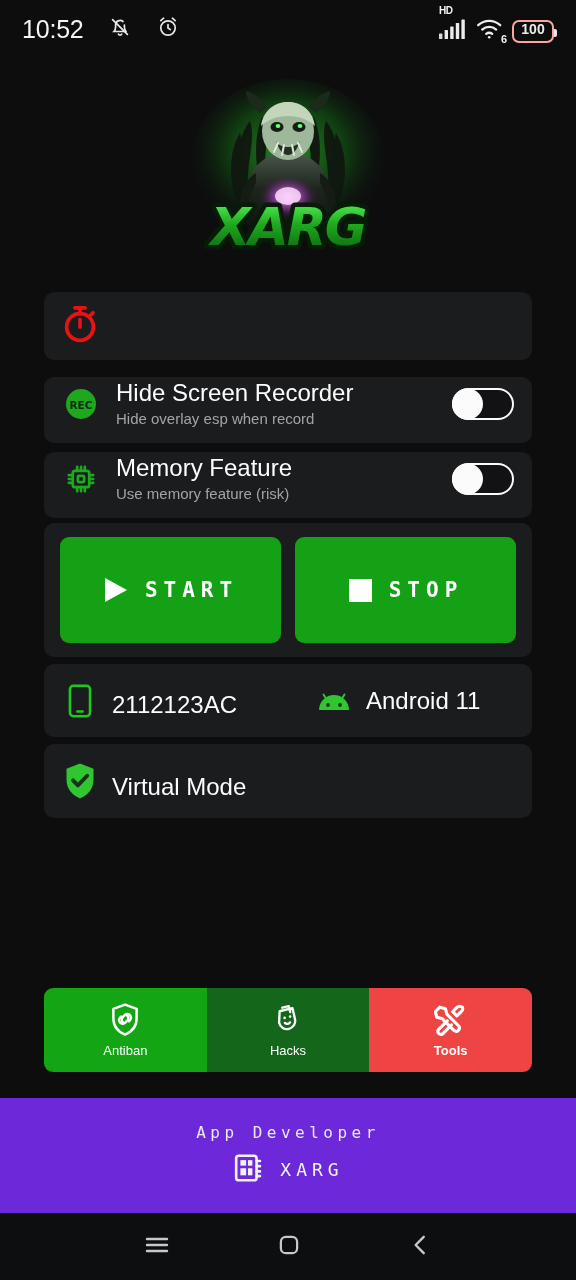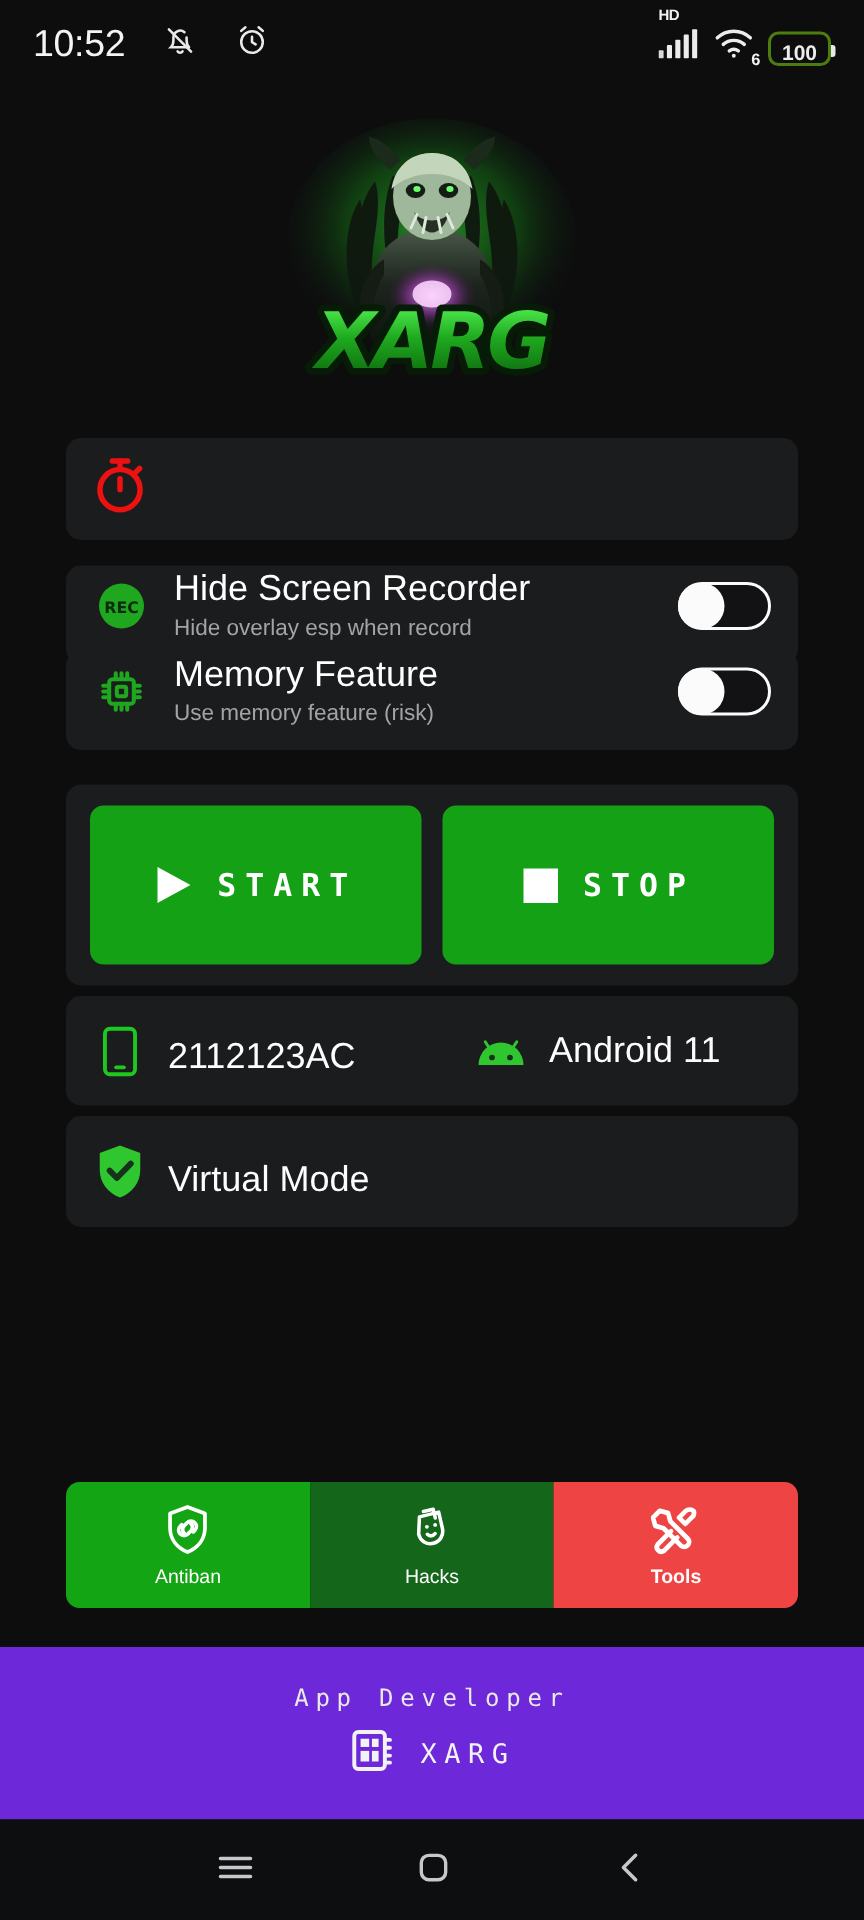--- a/index.html
+++ b/index.html
@@ -42,25 +42,25 @@
     color: #f4f4f4;
   }
   .sb-right {
     display: flex;
     align-items: flex-end;
     gap: 9px;
   }
   .battery {
     position: relative;
     display: flex;
-    align-items: flex-end;
+    align-items: flex-start;
     justify-content: center;
     width: 42px;
     height: 23px;
-    border: 2px solid #4d7c0f;
+    border: 2px solid #fca5a5;
     border-radius: 7px;
     box-sizing: border-box;
   }
   .battery::after {
     content: "";
     position: absolute;
     right: -5px;
     top: 7px;
     width: 3px;
     height: 8px;
@@ -111,21 +111,21 @@
   .card {
     position: absolute;
     left: 44px;
     width: 488px;
     background: #1b1c1e;
     border-radius: 10px;
     box-sizing: border-box;
   }
   .card-timer  { top: 292px;  height: 68px; }
   .card-rec    { top: 377px;  height: 66px; }
-  .card-mem    { top: 434px;  height: 66px; }
+  .card-mem    { top: 452px;  height: 66px; }
   .card-btns   { top: 523px;  height: 134px; }
   .card-device { top: 664px;  height: 73px; }
   .card-virt   { top: 744px;  height: 74px; }
 
   .timer-icon-pos {
     position: absolute;
     left: 14px;
     top: 50%;
     transform: translateY(-50%);
   }

